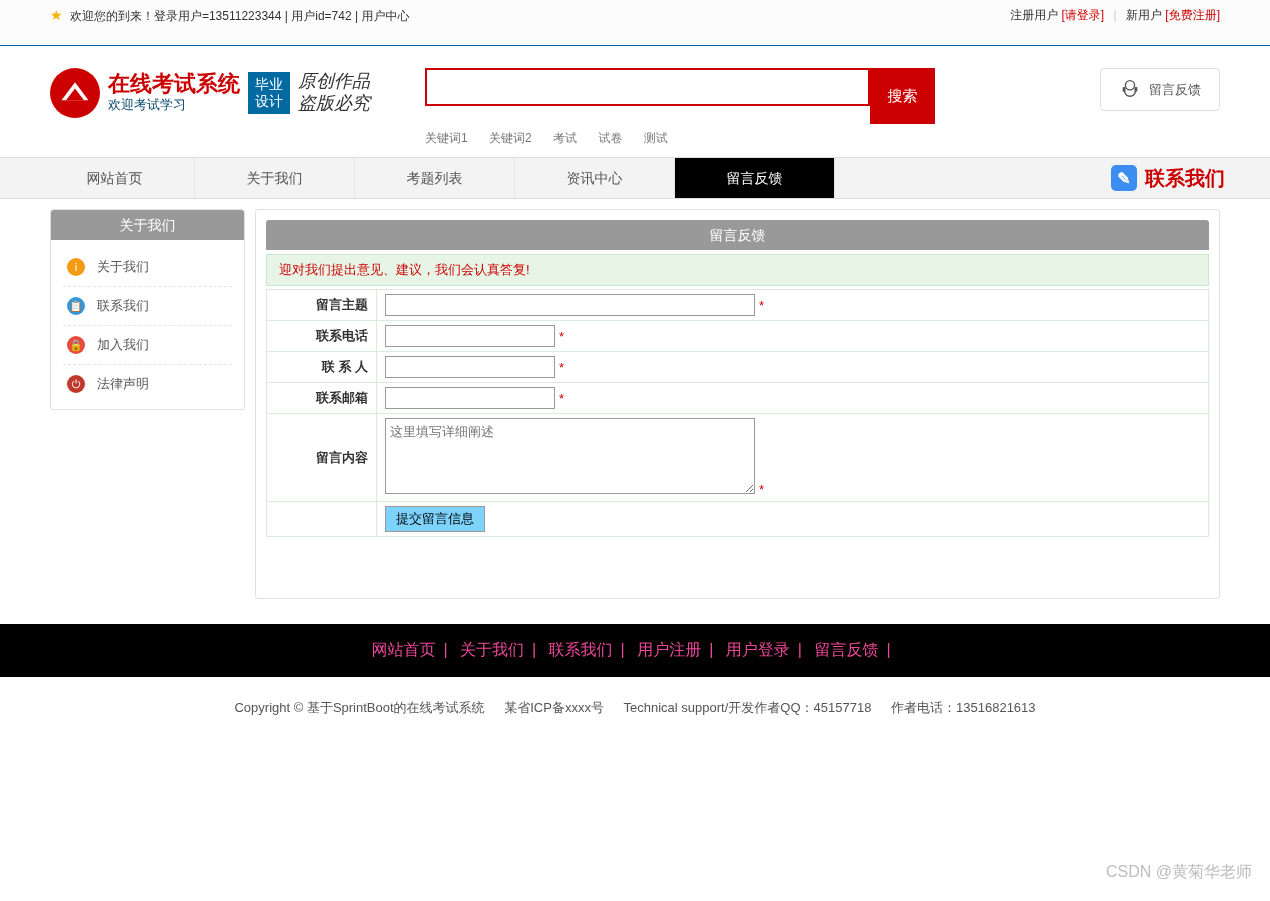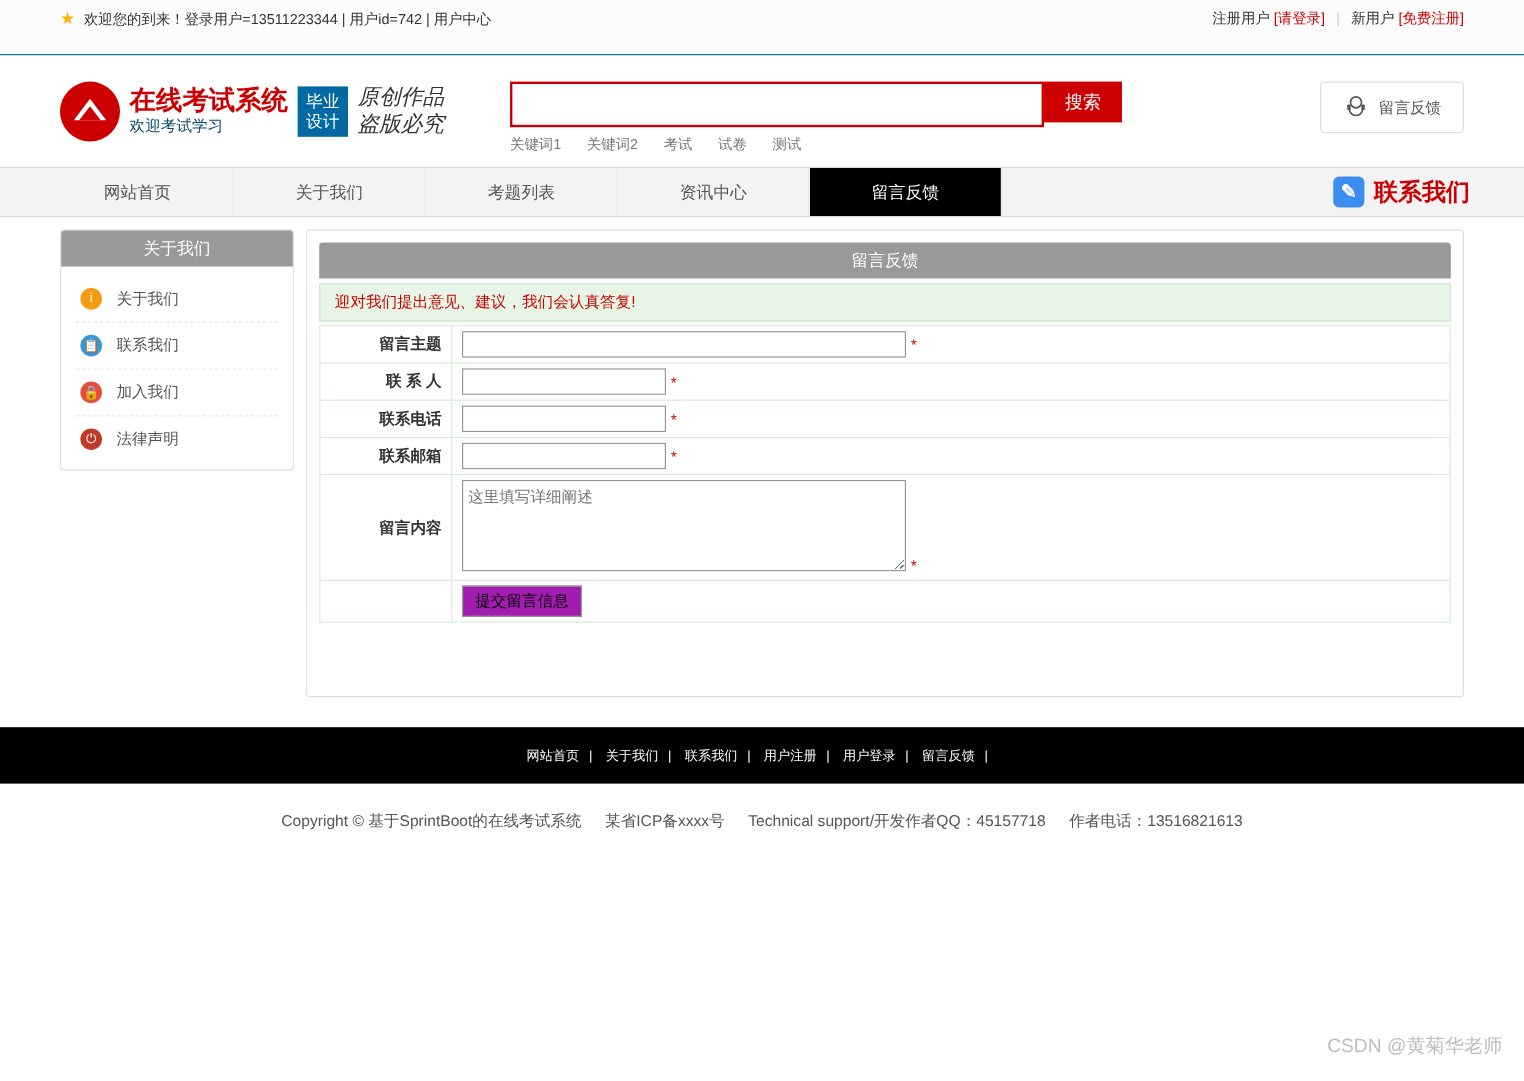--- a/index.html
+++ b/index.html
@@ -17,21 +17,21 @@
 .logo-circle{width:50px;height:50px;border-radius:50%;background:#cc0000;display:flex;align-items:center;justify-content:center;position:relative;}
 .logo-circle svg{width:36px;height:36px;}
 .logo-txt{margin-left:8px;}
 .logo-txt .t1{color:#cc0000;font-size:22px;font-weight:bold;line-height:1.1;}
 .logo-txt .t2{color:#0c4a6e;font-size:13px;line-height:1.3;}
 .grad-badge{background:#0369a1;color:#fff;width:42px;height:42px;display:flex;flex-direction:column;align-items:center;justify-content:center;font-size:14px;margin-left:8px;line-height:1.2;}
 .calli{margin-left:8px;font-size:18px;line-height:1.2;font-family:"STKaiti","KaiTi",serif;font-style:italic;}
 .search-block{margin-left:55px;}
 .search-row{display:flex;}
 .search-input{width:445px;height:38px;border:2px solid #cc0000;padding:0 8px;font-size:14px;outline:none;}
-.search-btn{width:65px;height:34px;background:#cc0000;color:#fff;border:none;font-size:15px;cursor:pointer;}
+.search-btn{width:65px;height:56px;background:#cc0000;color:#fff;border:none;font-size:15px;cursor:pointer;}
 .kw-row{margin-top:6px;color:#777;font-size:12px;}
 .kw-row span{margin-right:18px;cursor:pointer;}
 .feedback-btn{margin-left:auto;border:1px solid #ddd;border-radius:4px;padding:8px 18px;display:flex;align-items:center;color:#555;cursor:pointer;}
 .feedback-btn .hs{margin-right:8px;}
 
 .navbar{background:#f3f3f3;border-top:1px solid #ddd;border-bottom:1px solid #ddd;}
 .nav-inner{max-width:1200px;margin:0 auto;display:flex;align-items:stretch;height:40px;}
 .nav-item{width:160px;text-align:center;line-height:40px;font-size:14px;cursor:pointer;border-right:1px solid #e5e5e5;color:#555;}
 .nav-item.active{background:#000;color:#fff;}
 .contact-us{margin-left:auto;display:flex;align-items:center;color:#cc0000;font-size:20px;font-weight:bold;padding-right:10px;}
@@ -53,23 +53,23 @@
 .panel-head{background:#999;color:#fff;text-align:center;height:30px;line-height:30px;border-radius:3px 3px 0 0;font-size:14px;}
 .tip{background:#e6f5e6;border:1px solid #c8e6c8;color:#cc0000;padding:6px 12px;font-size:13px;margin-top:4px;}
 .ftable{width:100%;border-collapse:collapse;margin-top:3px;}
 .ftable td{border:1px solid #d8ecd8;padding:4px 8px;font-size:13px;vertical-align:middle;}
 .ftable td.lbl{width:110px;text-align:right;color:#333;background:#fff;font-weight:bold;}
 .ftable input[type=text]{border:1px solid #999;height:22px;padding:0 4px;font-size:13px;}
 .w-long{width:370px;}
 .w-short{width:170px;}
 .req{color:#cc0000;margin-left:4px;}
 .ftable textarea{width:370px;height:76px;border:1px solid #999;padding:4px;font-size:13px;font-family:inherit;resize:both;}
-.submit-btn{border:1px solid #999;background:#a21caf;padding:3px 10px;font-size:13px;cursor:pointer;}
-
-.footer-nav{background:#000;color:#ffffff;text-align:center;padding:16px 0;margin-top:25px;font-size:11px;}
+.submit-btn{border:1px solid #999;background:#7dd3fc;padding:3px 10px;font-size:13px;cursor:pointer;}
+
+.footer-nav{background:#000;color:#ec4899;text-align:center;padding:16px 0;margin-top:25px;font-size:16px;}
 .footer-nav span{cursor:pointer;}
 .footer-nav .d{margin:0 8px;}
 .copyright{text-align:center;color:#555;padding:22px 0 40px;font-size:13px;}
 .copyright span{margin:0 8px;}
 
 .watermark{position:fixed;right:18px;bottom:18px;color:#bdbdbd;font-size:16px;pointer-events:none;}
 </style>
 </head>
 <body>
 
@@ -176,25 +176,25 @@
   <div class="content">
     <div class="panel-head">留言反馈</div>
     <div class="tip">迎对我们提出意见、建议，我们会认真答复!</div>
     <table class="ftable">
       <tbody>
           <tr>
         <td class="lbl">留言主题</td>
         <td><input type="text" class="w-long" style=""><span class="req">*</span></td>
       </tr>
       <tr>
+        <td class="lbl">联系电话</td>
+        <td><input type="text" class="w-short" style=""><span class="req">*</span></td>
+      </tr>
+      <tr>
         <td class="lbl">联 系 人</td>
-        <td><input type="text" class="w-short" style=""><span class="req">*</span></td>
-      </tr>
-      <tr>
-        <td class="lbl">联系电话</td>
         <td><input type="text" class="w-short" style=""><span class="req">*</span></td>
       </tr>
       <tr>
         <td class="lbl">联系邮箱</td>
         <td><input type="text" class="w-short" style=""><span class="req">*</span></td>
       </tr>
       <tr>
         <td class="lbl">留言内容</td>
         <td><textarea placeholder="这里填写详细阐述" style=""></textarea><span class="req">*</span></td>
       </tr>

